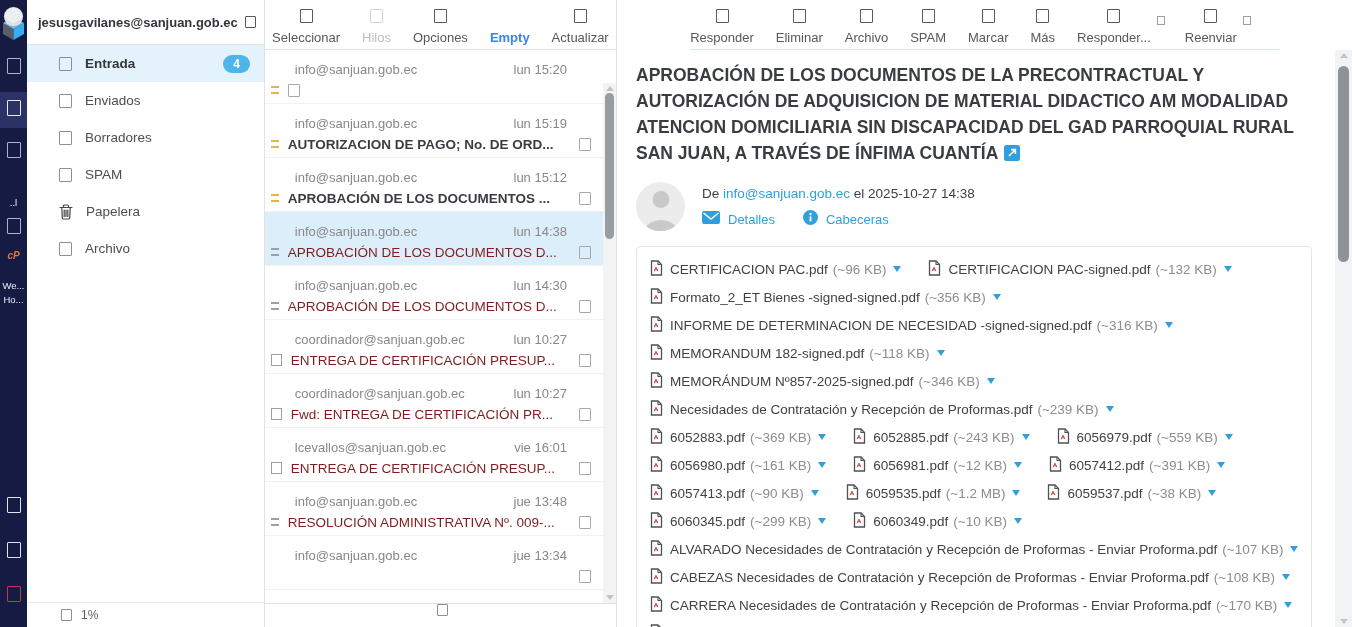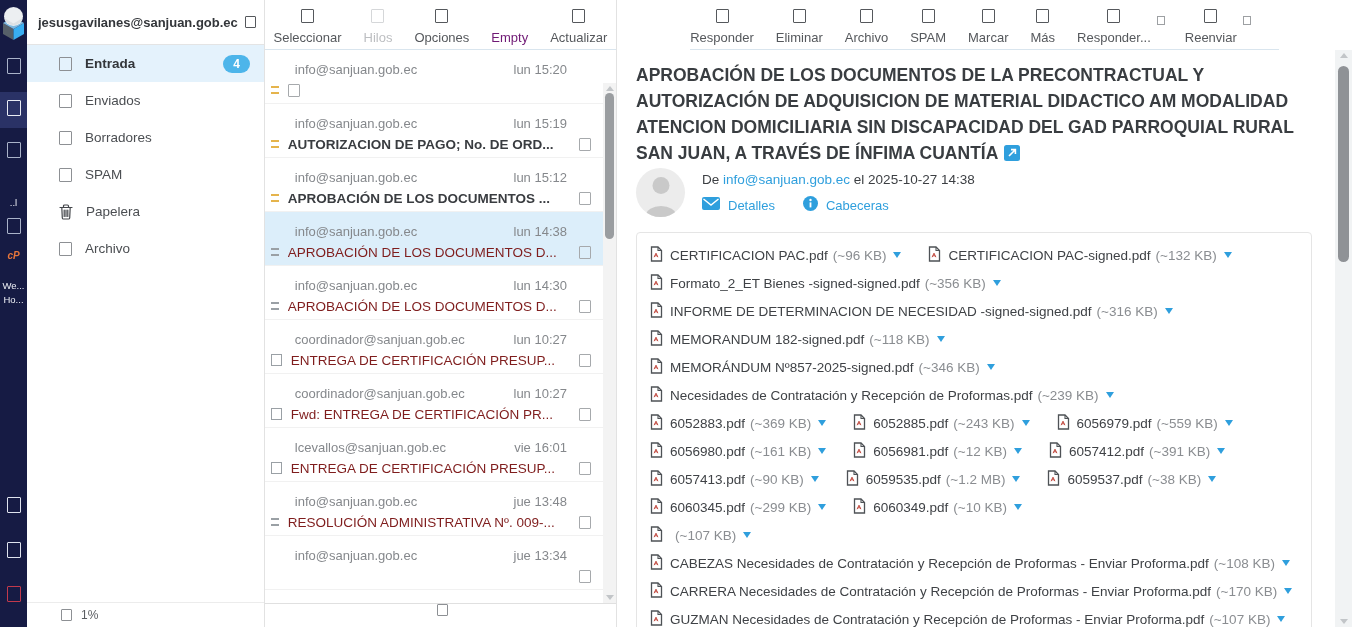--- a/index.html
+++ b/index.html
@@ -30,21 +30,21 @@
   .badge { margin-left:auto; background:#4db5ea; color:#fff; font-size:12px; font-weight:bold; border-radius:10px; padding:2px 10px; line-height:14px; }
   .sidebar-footer { height:25px; flex:none; border-top:1px solid #ececec; display:flex; align-items:center; gap:9px; padding-left:34px; font-size:12px; color:#5a5d61; }
   .sidebar-footer .sq { width:11px; height:12px; color:#8d9094; border-width:1.2px; }
 
   
   .toolbar { height:50px; flex:none; border-bottom:1px solid #d9e5ee; display:flex; align-items:flex-start; justify-content:center; gap:22px; padding-top:9px; background:#fff; }
   .tbtn { position:relative; display:flex; flex-direction:column; align-items:center; gap:7px; font-size:13px; color:#55585c; cursor:pointer; }
   .tbtn .t-icon { width:13px; height:14px; color:#55585c; }
   .tbtn.disabled { color:#bcbec1; }
   .tbtn.disabled .t-icon { color:#d5d7d9; }
-  .tbtn.bold { font-weight:normal; color:#701a75; }
+  .tbtn.bold { font-weight:bold; color:#3b82f6; }
   .tbtn.no-icon .t-icon { visibility:hidden; }
   .tbtn.caret { margin-right:12px; }
   .caret-sq { position:absolute; right:-14px; top:7px; width:8px; height:9px; border:1px solid #9da0a3; }
 
   
   .listpane { width:362px; height:627px; border-right:1px solid #e2e2e2; display:flex; flex-direction:column; position:relative; background:#fff; }
   .searchrow { height:32px; flex:none; border-bottom:1px solid #efefef; display:flex; align-items:center; gap:12px; padding:0 8px 0 15px; }
   .searchrow .sq { width:12px; height:13px; color:#8d9094; border-width:1.2px; }
   .search-input { border:none; outline:none; flex:1; font-size:13.5px; color:#55585c; font-family:"Liberation Sans",sans-serif; background:transparent; }
   .search-input::placeholder { color:#8b8e92; }
@@ -73,21 +73,21 @@
   .sb-reader .thumb { position:absolute; left:3px; width:11px; top:16px; height:196px; background:#8f9296; border-radius:6px; }
   .sb-arrow { position:absolute; left:50%; transform:translateX(-50%); width:0; height:0; border-left:4px solid transparent; border-right:4px solid transparent; }
   .sb-arrow.up { top:3px; border-bottom:5px solid #c2c5c8; }
   .sb-arrow.down { bottom:3px; border-top:5px solid #c2c5c8; }
 
   
   .reader { flex:1; height:627px; display:flex; flex-direction:column; position:relative; background:#fff;align-items:center; }
   .reader-content { flex:1; overflow:hidden; padding:12px 40px 0 19px; }
   .subject-title { max-width:682px; font-size:17.5px; line-height:26px; font-weight:bold; color:#393d41; }
   .ext-icon { display:inline-block; vertical-align:-2px; margin-left:6px; }
-  .fromrow { display:flex; gap:17px; margin-top:0; }
+  .fromrow { display:flex; gap:17px; margin-top:14px; }
   .avatar { width:49px; height:49px; border-radius:50%; background:#ececec; position:relative; overflow:hidden; flex:none; }
   .avatar .head { position:absolute; top:9px; left:50%; transform:translateX(-50%); width:17px; height:17px; border-radius:50%; background:#c9c9c9; }
   .avatar .body { position:absolute; bottom:-7px; left:50%; transform:translateX(-50%); width:30px; height:18px; border-radius:50% 50% 0 0; background:#c9c9c9; }
   .from-line1 { font-size:13.5px; color:#3c3f43; margin-top:4px; }
   .from-line1 a { color:#2f9fdd; text-decoration:none; }
   .from-line2 { display:flex; align-items:center; gap:8px; margin-top:9px; font-size:13px; color:#2f9fdd; }
   .from-line2 .gap { width:12px; }
   .link { color:#2f9fdd; text-decoration:none; cursor:pointer; }
 
   .attachbox { margin-top:15px; width:676px; height:400px; border:1px solid #e5e5e5; border-radius:4px; padding:8px 13px; overflow:hidden; }
@@ -605,20 +605,21 @@
             <span class="a-caret"></span>
           </span>
         </div>
         <div class="arow">
           <span class="aitem">
             <span><svg width="13" height="16" viewBox="0 0 13 16">
                 <path d="M1.5 1 H8 L11.5 4.5 V15 H1.5 Z" fill="none" stroke="#4e5256" stroke-width="1.3"></path>
                 <path d="M8 1 V4.5 H11.5" fill="none" stroke="#4e5256" stroke-width="1.1"></path>
                 <path d="M4.1 11.2 L6 7.2 L7.9 11.2 M4.9 9.8 H7.1" stroke="#c0463c" stroke-width="1" fill="none"></path>
               </svg></span>
+            <span>ALVARADO Necesidades de Contratación y Recepción de Proformas - Enviar Proforma.pdf</span>
             <span class="a-size">(~107 KB)</span>
             <span class="a-caret"></span>
           </span>
         </div>
         <div class="arow">
           <span class="aitem">
             <span><svg width="13" height="16" viewBox="0 0 13 16">
                 <path d="M1.5 1 H8 L11.5 4.5 V15 H1.5 Z" fill="none" stroke="#4e5256" stroke-width="1.3"></path>
                 <path d="M8 1 V4.5 H11.5" fill="none" stroke="#4e5256" stroke-width="1.1"></path>
                 <path d="M4.1 11.2 L6 7.2 L7.9 11.2 M4.9 9.8 H7.1" stroke="#c0463c" stroke-width="1" fill="none"></path>

